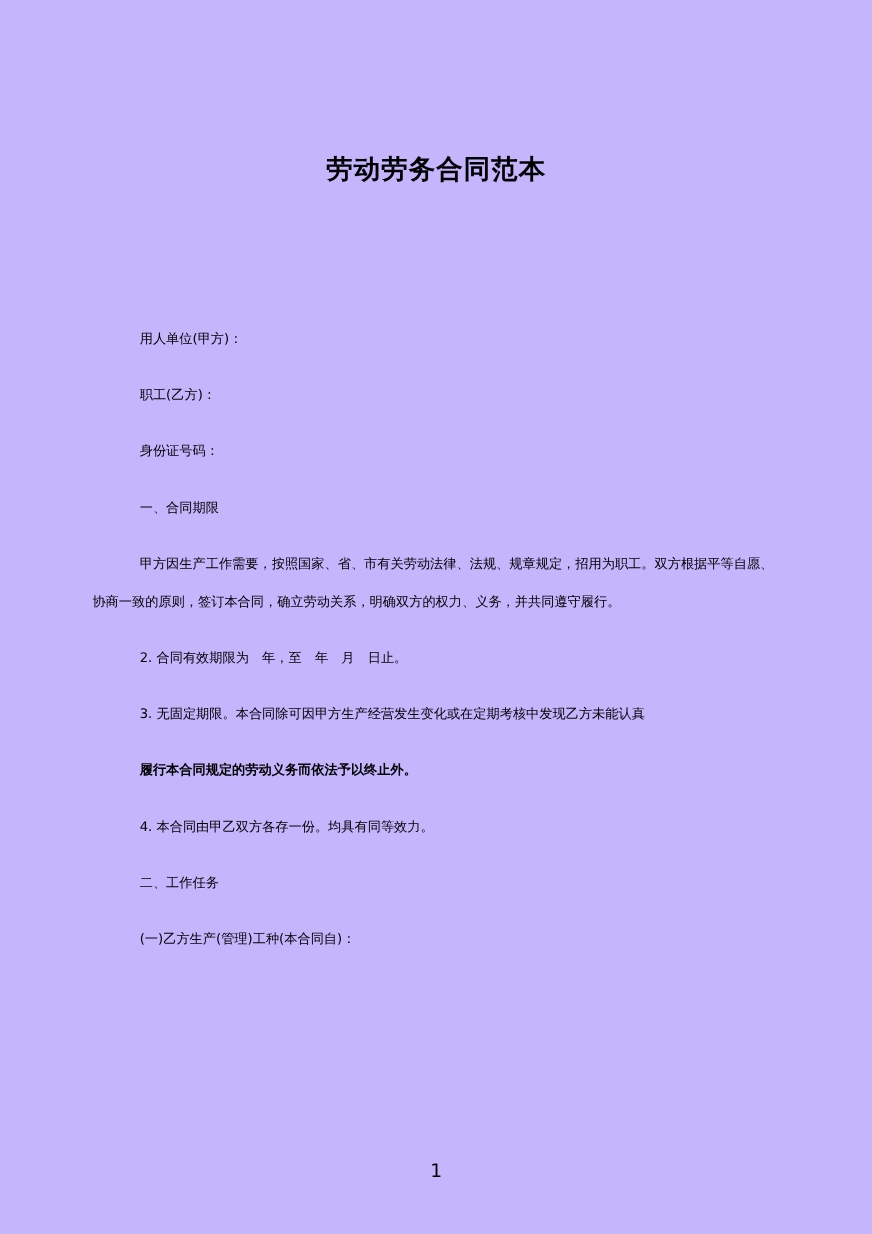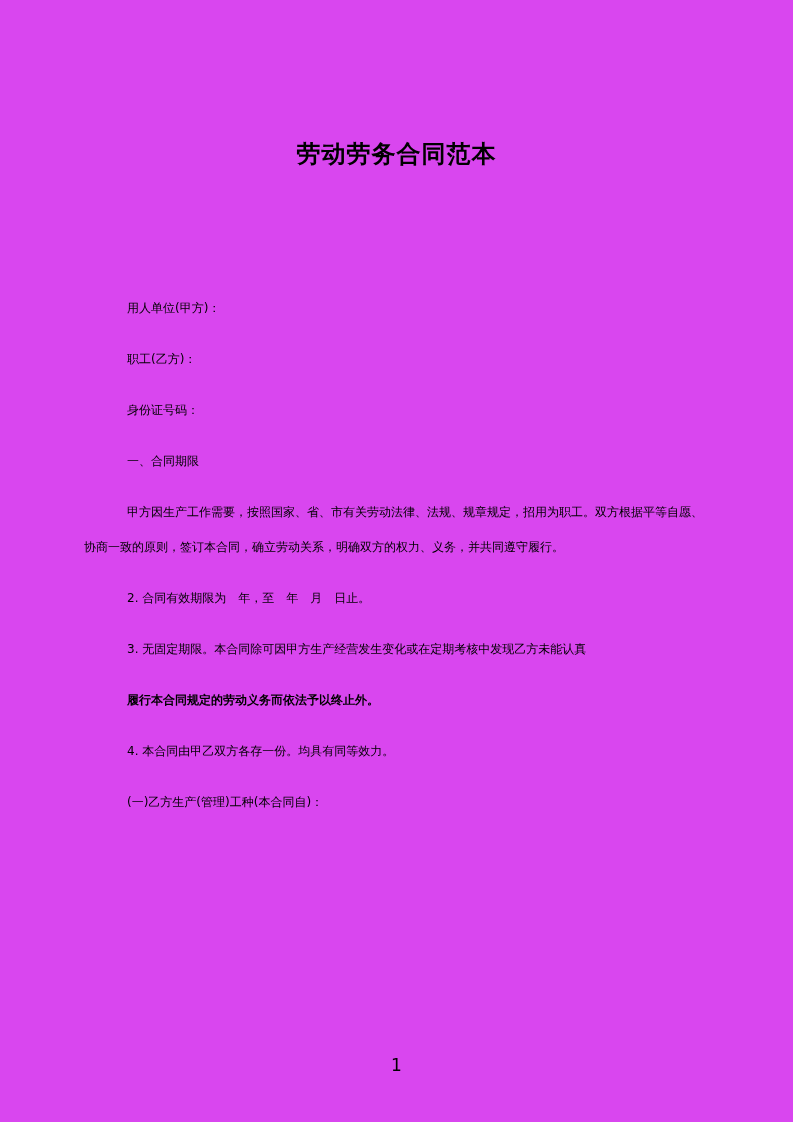--- a/index.html
+++ b/index.html
@@ -6,21 +6,21 @@
   html, body {
     margin: 0;
     padding: 0;
     background: #ffffff;
   }
   .page {
     position: relative;
     width: 793px;
     height: 1122px;
     margin: 0 auto;
-    background: #d946ef;
+    background: #c4b5fd;
     color: #000000;
     font-family: "DejaVu Sans", "Liberation Sans", sans-serif;
     box-sizing: border-box;
     padding: 137px 84px 0 84px;
     overflow: hidden;
   }
   .doc-title {
     margin: 0 0 120px 0;
     font-size: 24px;
     line-height: 34px;
@@ -68,18 +68,19 @@
 
 
   <p class="para">2. 合同有效期限为　年，至　年　月　日止。</p>
 
   <p class="para">3. 无固定期限。本合同除可因甲方生产经营发生变化或在定期考核中发现乙方未能认真</p>
 
   <p class="para continuation">履行本合同规定的劳动义务而依法予以终止外。</p>
 
   <p class="para">4. 本合同由甲乙双方各存一份。均具有同等效力。</p>
 
+  <p class="para">二、工作任务</p>
 
   <p class="para">(一)乙方生产(管理)工种(本合同自)：</p>
 
   <div class="page-number">1</div>
 
 </div>
 
 </body></html>

